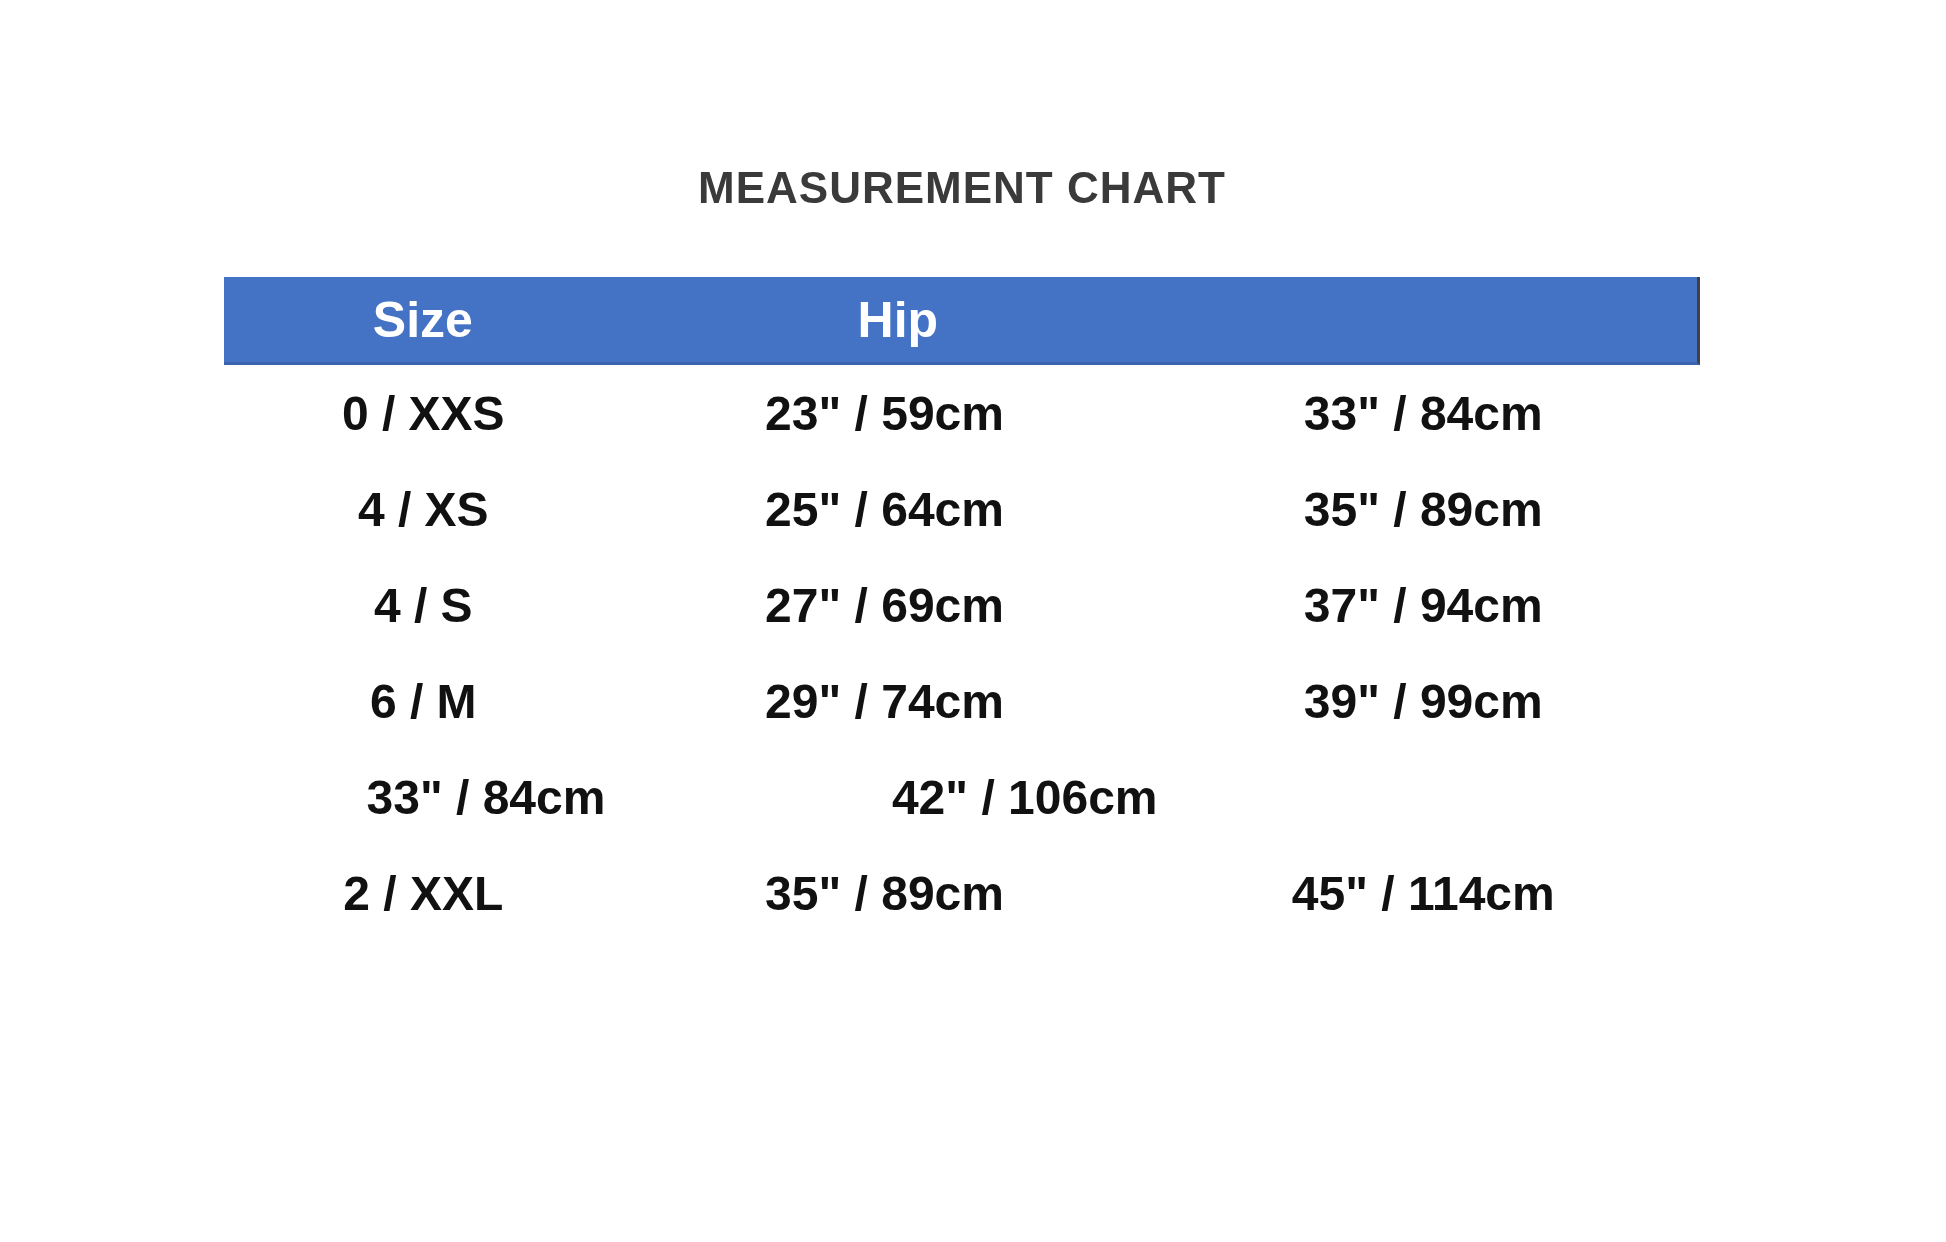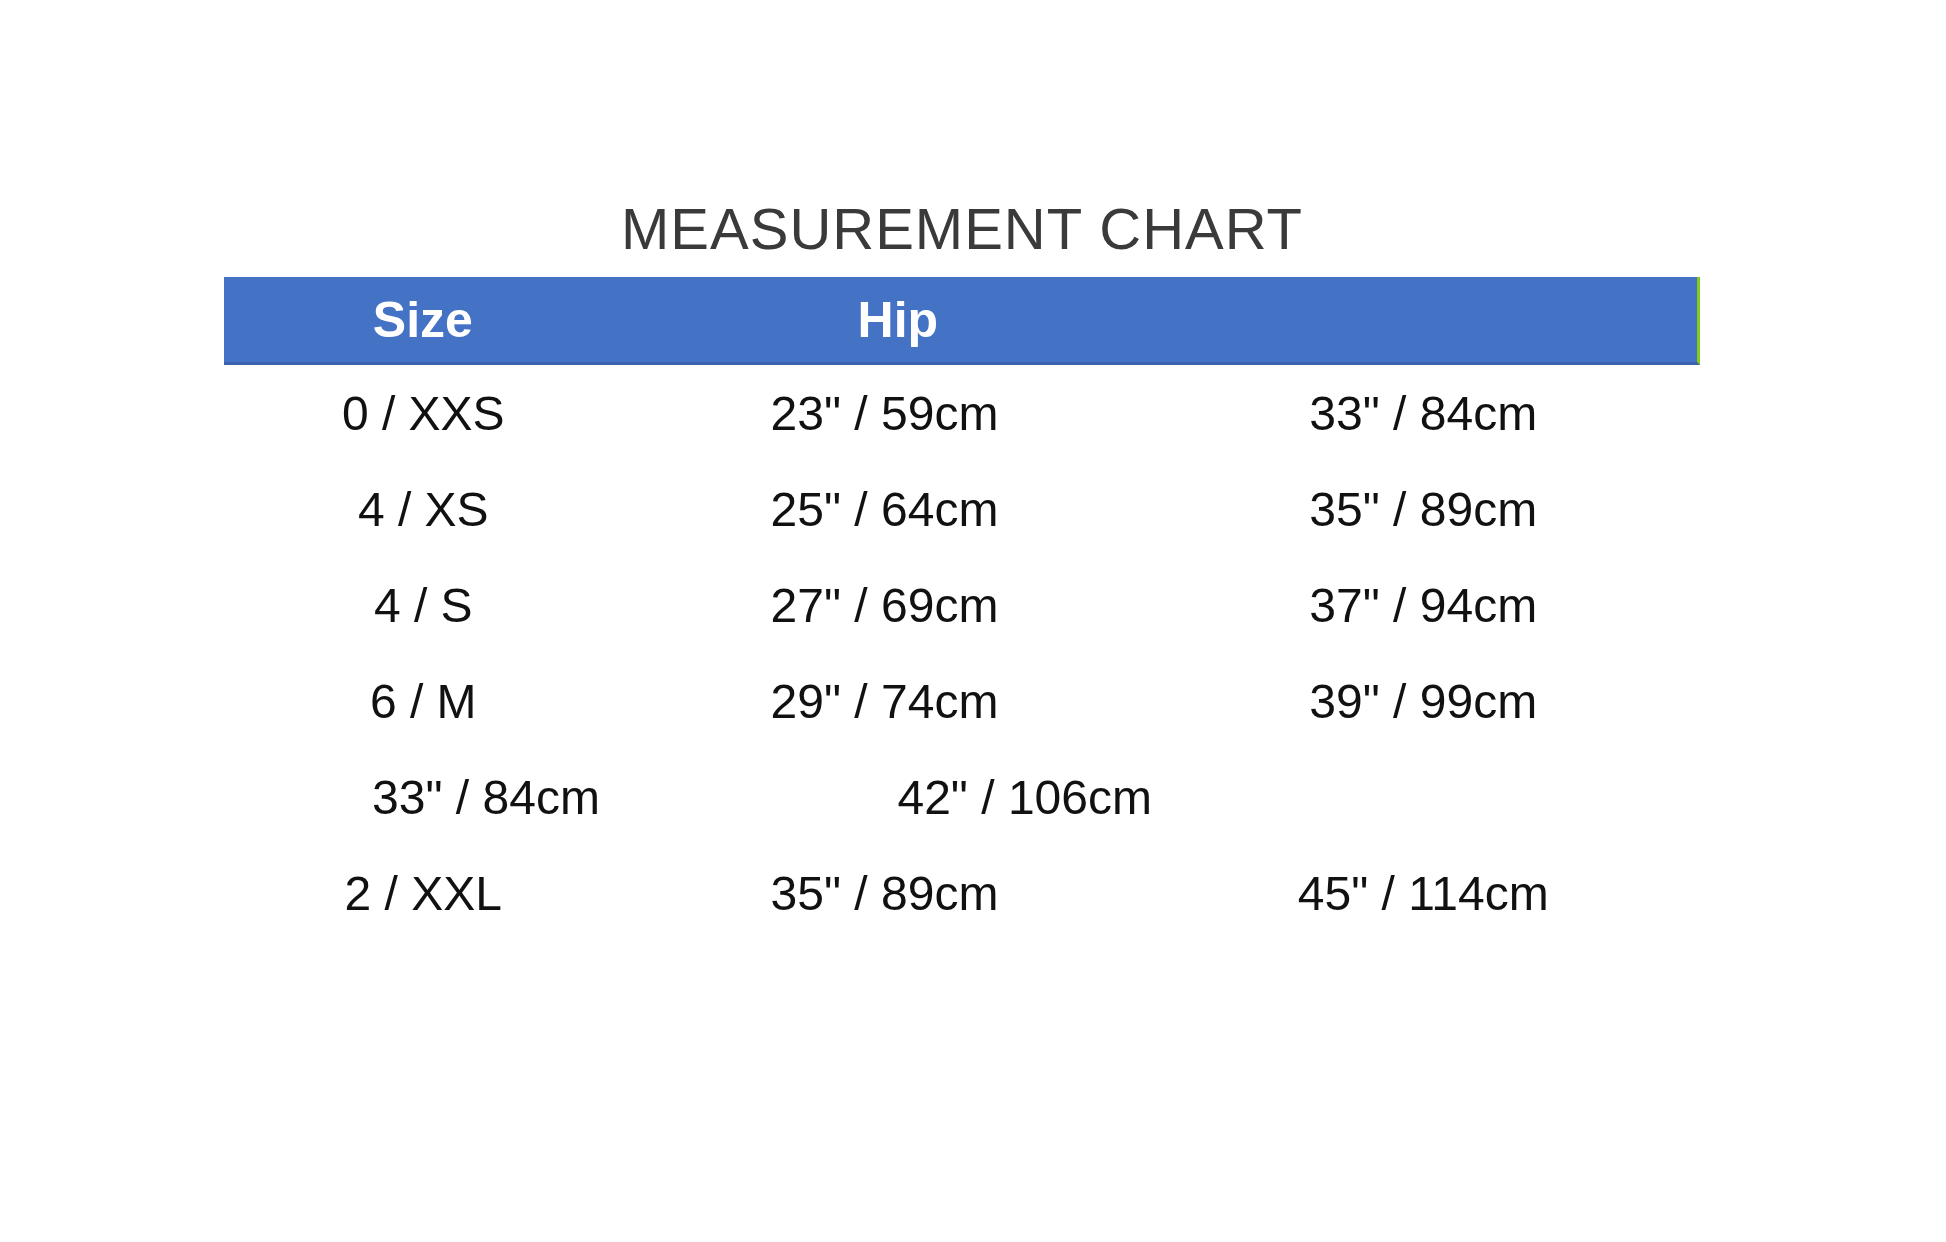--- a/index.html
+++ b/index.html
@@ -16,40 +16,39 @@
     left: 0; top: 0;
     width: 1946px; height: 1242px;
     background: #ffffff;
   }
   .chart-title {
     position: absolute;
     left: 224px;
     top: 166px;
     width: 1476px;
     text-align: center;
-    font-size: 58px;
-    font-weight: normal;
+    font-size: 44px;
+    font-weight: bold;
     letter-spacing: 1px;
     color: #3a3a3a;
     line-height: 1;
     white-space: nowrap;
-    margin-top: 34px;
   }
   .size-table {
     position: absolute;
     left: 224px;
     top: 277px;
     width: 1476px;
   }
   .header-row {
     display: flex;
     height: 88px;
     background: #4472c4;
     border-bottom: 3px solid #3a62ae;
-    border-right: 3px solid #84cc16;
+    border-right: 3px solid #404040;
     align-items: center;
   }
   .header-cell {
     color: #ffffff;
     font-weight: bold;
     font-size: 50px;
     text-align: center;
     line-height: 88px;
     white-space: nowrap;
   }
@@ -57,20 +56,21 @@
     display: flex;
     height: 96px;
     align-items: center;
     background: #ffffff;
   }
   .body-cell {
     color: #111111;
     font-size: 48px;
     text-align: center;
     white-space: nowrap;
+    font-weight: bold;
   }
   .col-size  { width: 27.0%; }
   .col-waist { width: 35.5%; }
   .col-hip   { width: 37.5%; }
 </style>
 </head>
 <body>
 
 <div class="sheet">
 

